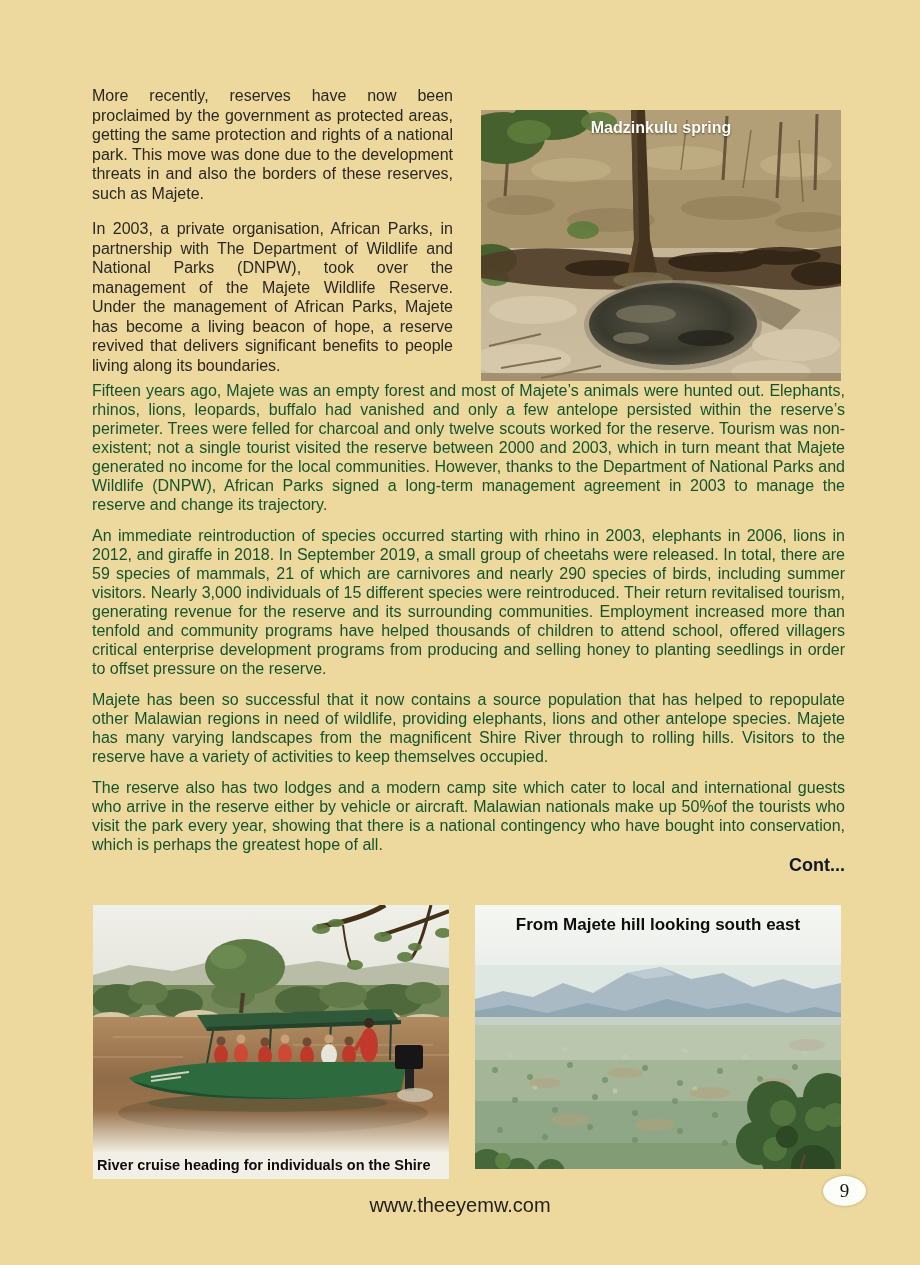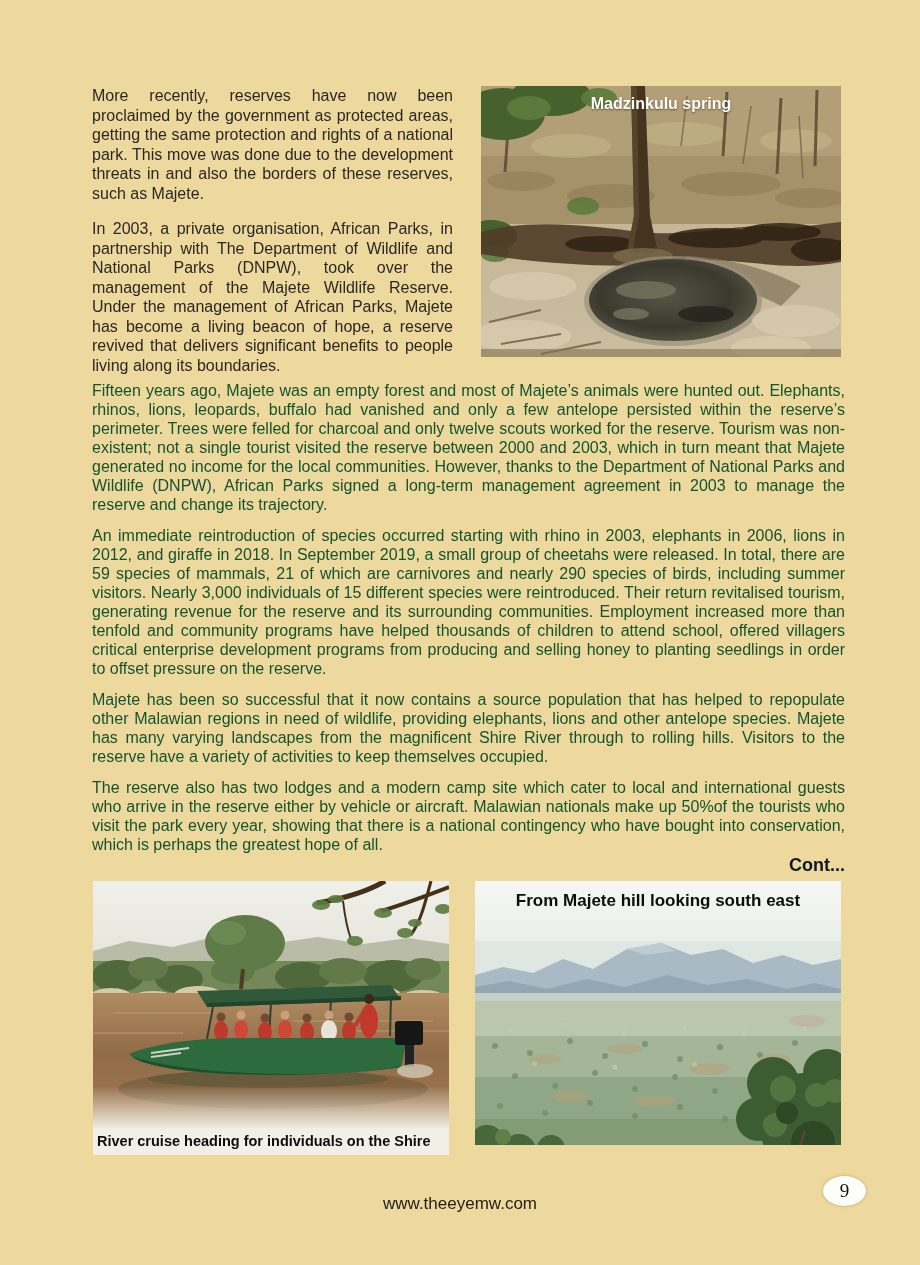--- a/index.html
+++ b/index.html
@@ -4,31 +4,31 @@
 <style>
   html,body{margin:0;padding:0;}
   body{width:920px;height:1265px;background:#EDD89D;font-family:"Liberation Sans",sans-serif;position:relative;overflow:hidden;}
   .page{position:absolute;inset:0;background:#EDD89D;}
   .top-section{position:absolute;left:92px;top:86px;width:753px;display:flex;gap:28px;}
   .col-text{width:361px;font-size:16px;line-height:19.5px;text-align:justify;color:#2b2823;}
   .col-text p{margin:0 0 16px 0;}
   .full-text{position:absolute;left:92px;top:381px;width:753px;font-size:16px;line-height:19px;text-align:justify;color:#14532d;}
   .full-text p{margin:0 0 12px 0;}
   figure{margin:0;padding:0;}
-  .photo{position:relative;flex:none;overflow:hidden;}
+  .photo{position:relative;flex:none;overflow:hidden;margin-top:24px;}
   .photo-spring{width:360px;height:271px;}
   .photo-boat{width:356px;height:274px;background:#f2efe6;}
   .photo-vista{width:366px;height:264px;}
   .caption-overlay{position:absolute;left:0;right:0;text-align:center;font-weight:bold;}
   .spring-caption{top:9px;color:#ffffff;font-size:16px;text-shadow:0 1px 2px rgba(70,55,25,.75);}
   .vista-caption{top:10px;color:#0d0d0d;font-size:17px;}
   .boat-caption{position:absolute;left:0;right:0;bottom:0;height:27px;background:#f2efe6;color:#0d0d0d;font-weight:bold;font-size:14.5px;line-height:27px;padding-left:4px;white-space:nowrap;overflow:hidden;}
   .cont{position:absolute;top:855px;right:75px;font-weight:bold;font-size:18px;color:#0f172a;}
   .bottom-photos{position:absolute;left:93px;top:881px;width:748px;display:flex;gap:26px;}
-  .footer-site{position:absolute;top:1194px;left:0;width:920px;text-align:center;font-size:17px;color:#24211a;}
+  .footer-site{position:absolute;top:1194px;left:0;width:920px;text-align:center;font-size:20px;color:#24211a;}
   .page-badge{position:absolute;left:823px;top:1176px;width:43px;height:30px;background:#fdfdfa;border-radius:50%;text-align:center;line-height:30px;font-family:"Liberation Serif",serif;font-size:19px;color:#15130e;box-shadow:0 0 3px rgba(120,100,50,.45);}
 </style>
 </head>
 <body>
 
 <div class="page">
 
   <section class="top-section">
     <div class="col-text">
       <p>More recently, reserves have now been proclaimed by the government as protected areas, getting the same protection and rights of a national park. This move was done due to the development threats in and also the borders of these reserves, such as Majete.</p>

